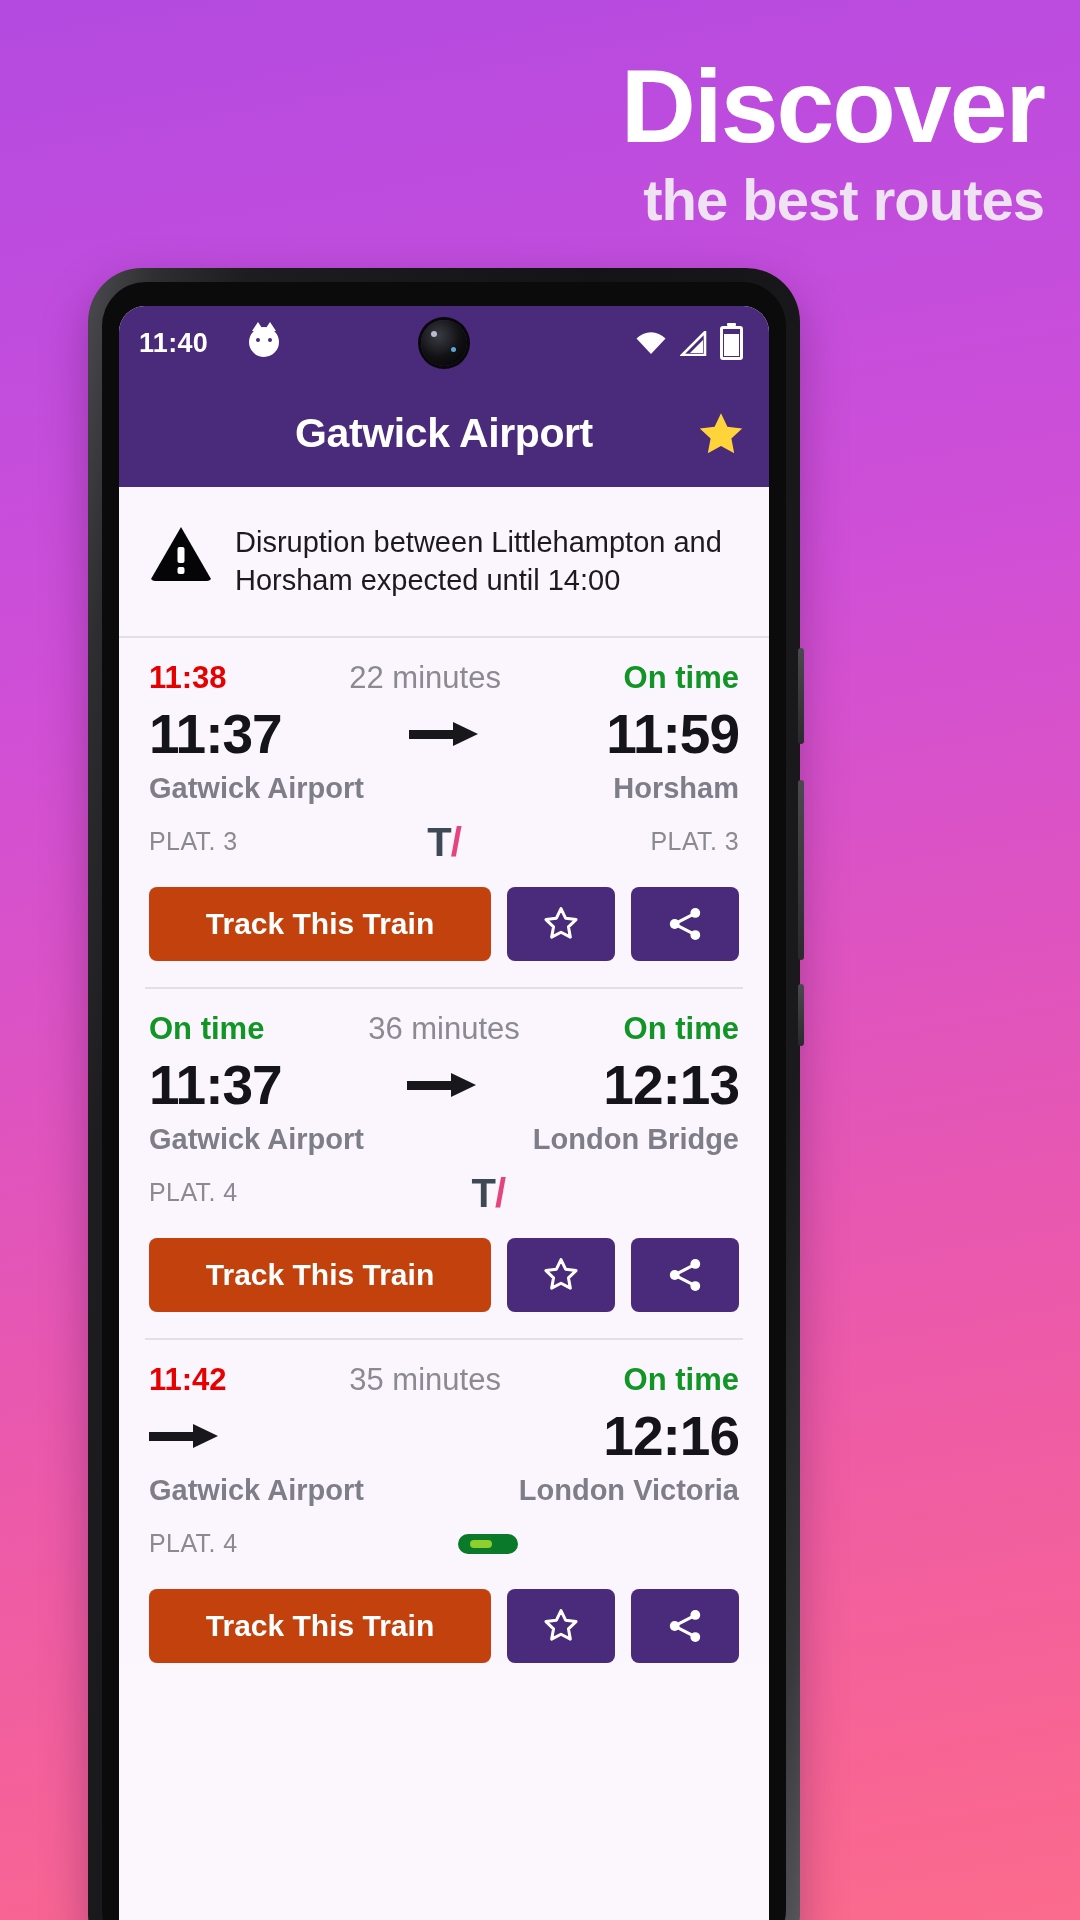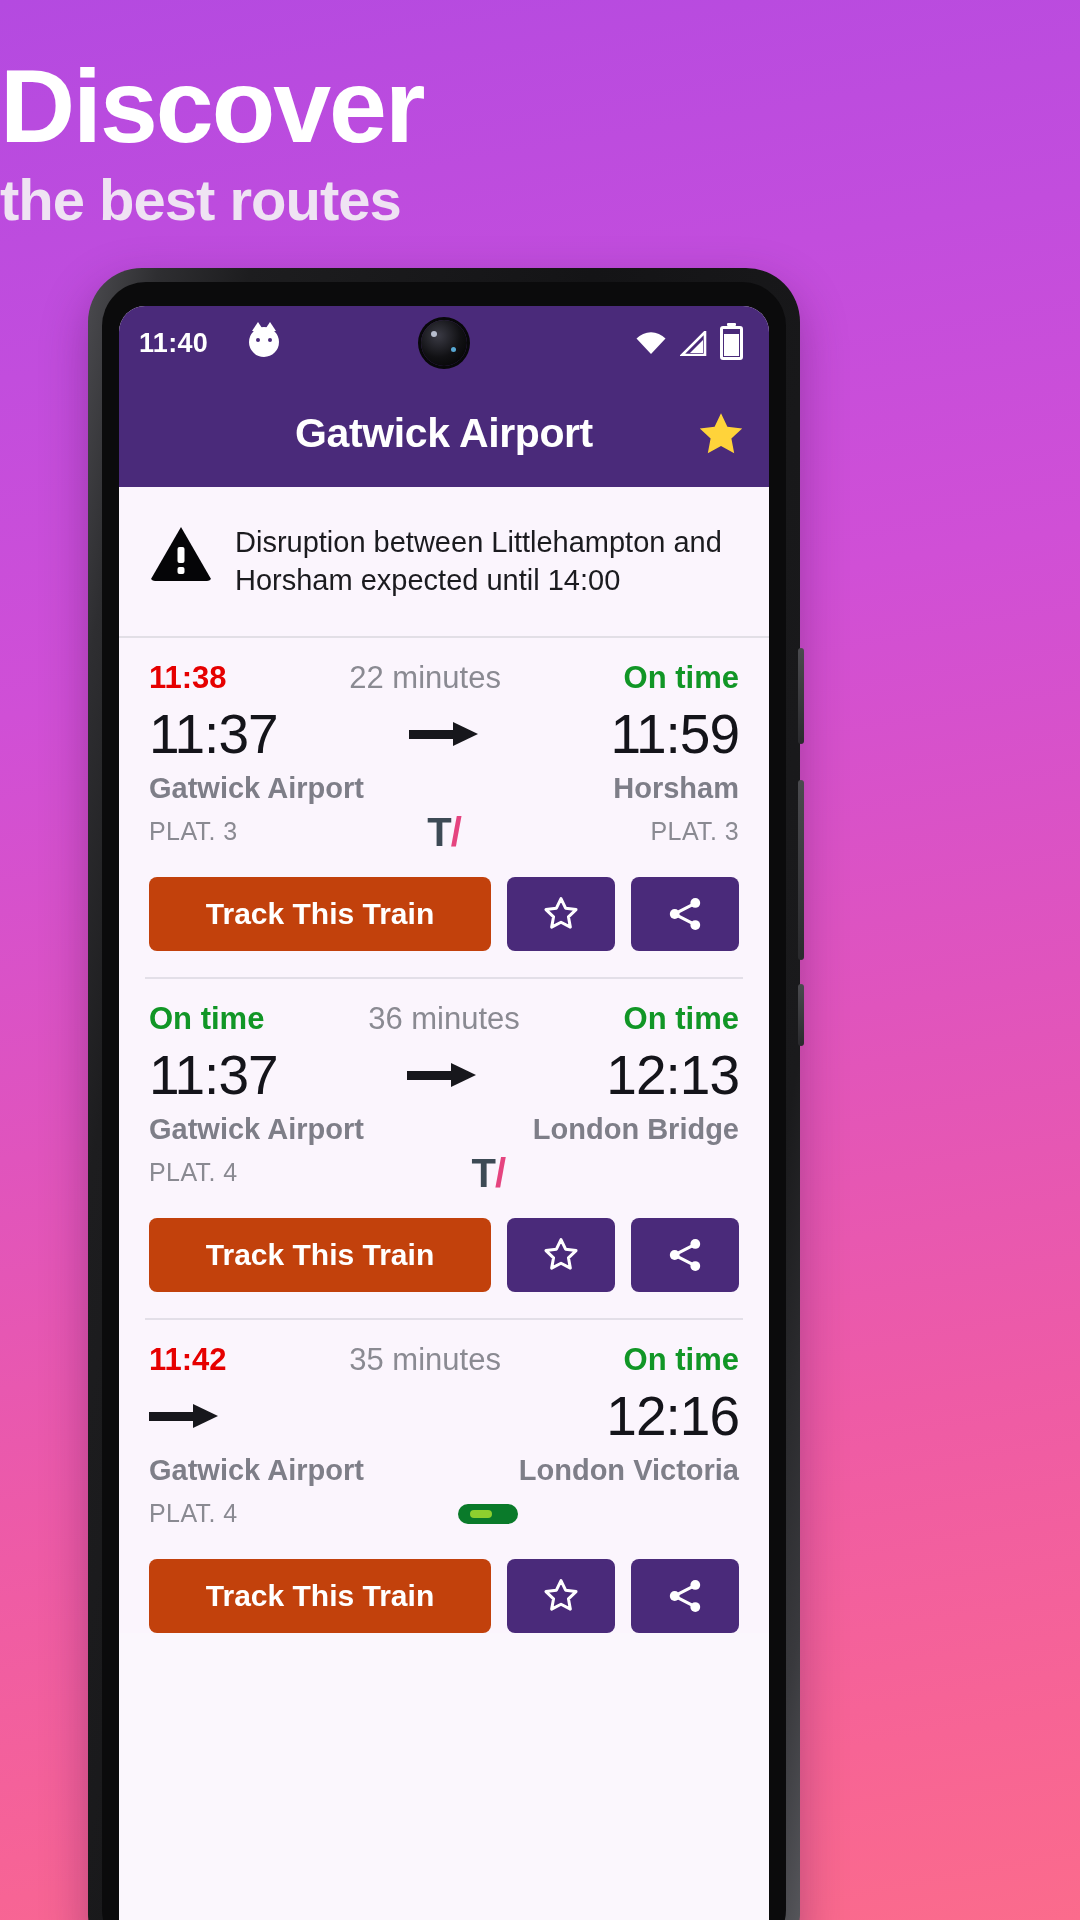--- a/index.html
+++ b/index.html
@@ -2,21 +2,21 @@
 <html><head>
 <meta charset="utf-8">
 <style>
   html,body{margin:0;padding:0;}
   body{
     width:1080px;height:1920px;overflow:hidden;
     font-family:"Liberation Sans",sans-serif;
     background:linear-gradient(170deg,#b44ae0 0%,#c24ddd 18%,#d04fd6 34%,#e054bd 55%,#ee5ba6 74%,#f76495 90%,#fb6b8c 100%);
     position:relative;
   }
-  .promo{position:absolute;left:0;top:0;width:1044px;text-align:left;}
+  .promo{position:absolute;left:0;top:0;width:1044px;text-align:right;}
   .promo-title{
     margin-top:52px;font-size:104px;line-height:1.04;font-weight:bold;
     color:#ffffff;letter-spacing:-2px;
   }
   .promo-sub{
     margin-top:8px;font-size:58px;line-height:1.1;font-weight:bold;
     color:#efe3f3;letter-spacing:-1px;
   }
 
   
@@ -86,27 +86,27 @@
   .train{padding:22px 30px 0 30px;}
   .train-sep{height:2px;background:#e3dfe8;margin:26px 26px 0 26px;}
   .row-status{display:flex;align-items:flex-end;justify-content:space-between;}
   .st-left{font-size:31px;font-weight:bold;}
   .st-mid{font-size:31px;color:#8a8a92;}
   .st-right{font-size:31px;font-weight:bold;}
   .c-late{color:#e60000;}
   .c-ontime{color:#119626;}
 
   .row-times{display:flex;align-items:center;justify-content:space-between;margin-top:6px;}
-  .tm{font-size:55px;font-weight:normal;color:#14141a;letter-spacing:-1px;}
+  .tm{font-size:55px;font-weight:bold;color:#14141a;letter-spacing:-1px;}
   .arrow{width:70px;height:26px;}
 
   .row-stations{display:flex;align-items:baseline;justify-content:space-between;margin-top:6px;}
   .stn{font-size:29px;color:#7e7e88;font-weight:bold;}
 
-  .row-plat{display:flex;align-items:center;justify-content:flex-start;margin-top:4px;height:46px;}
+  .row-plat{display:flex;align-items:center;justify-content:flex-start;margin-top:14px;height:46px;}
   .plat{font-size:25px;color:#8a8a92;letter-spacing:.4px;}
   .logo-wrap{flex:1;display:flex;justify-content:center;align-items:center;}
   .logo-tl{font-size:40px;font-weight:bold;letter-spacing:-1px;line-height:1;}
   .logo-tl .t{color:#3d4a55;}
   .logo-tl .s{color:#e5447f;}
   .logo-so{width:60px;height:20px;border-radius:10px;background:#0a7a2a;position:relative;}
   .logo-so::after{content:"";position:absolute;left:12px;top:6px;width:22px;height:8px;border-radius:4px;background:#8ecf2e;}
 
   .row-actions{display:flex;gap:16px;margin-top:22px;}
   .btn-track{

